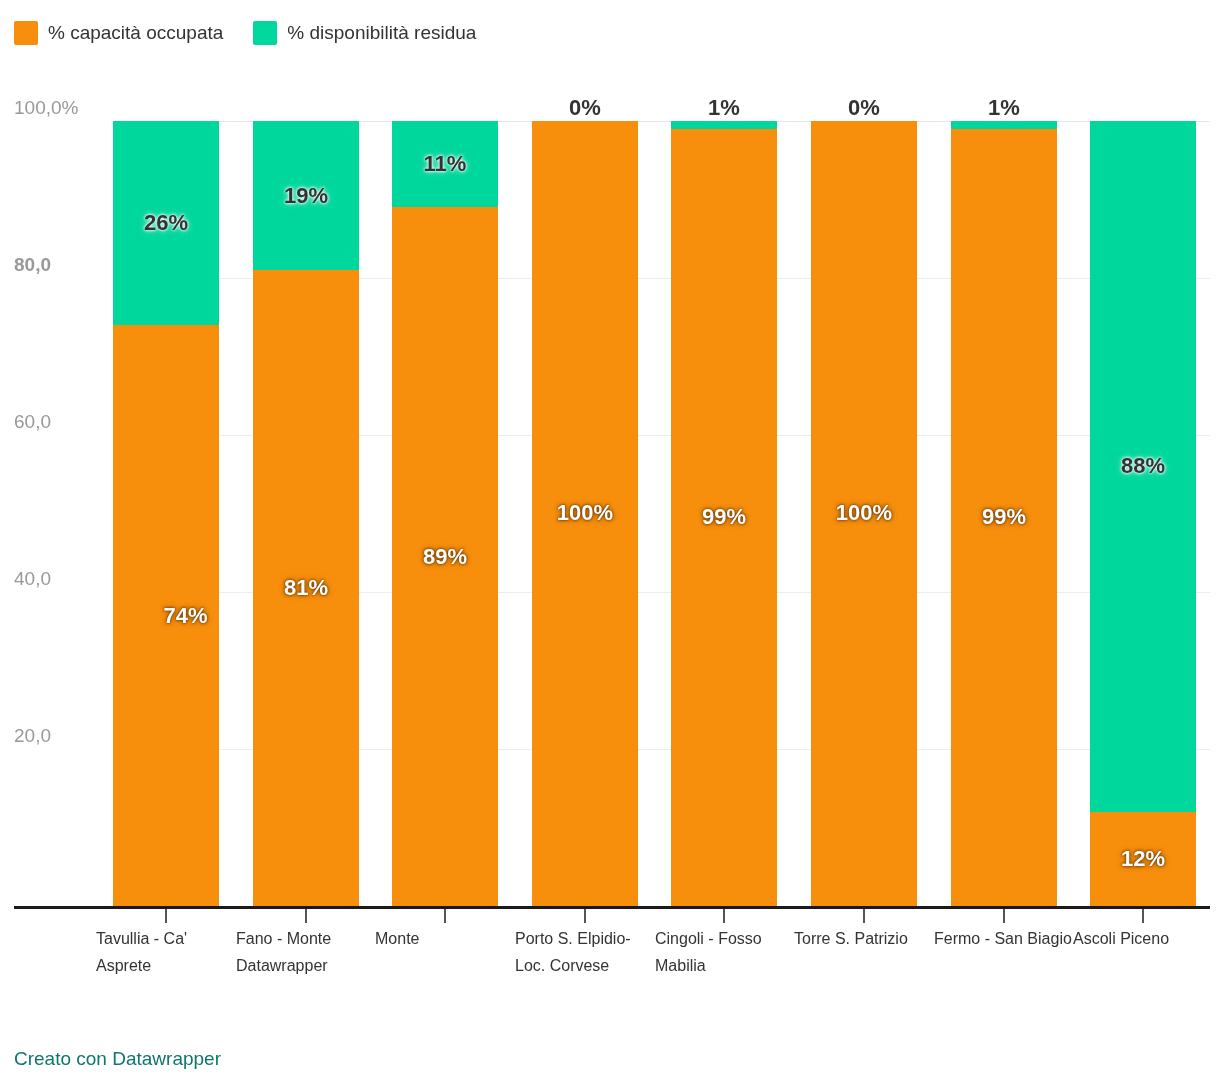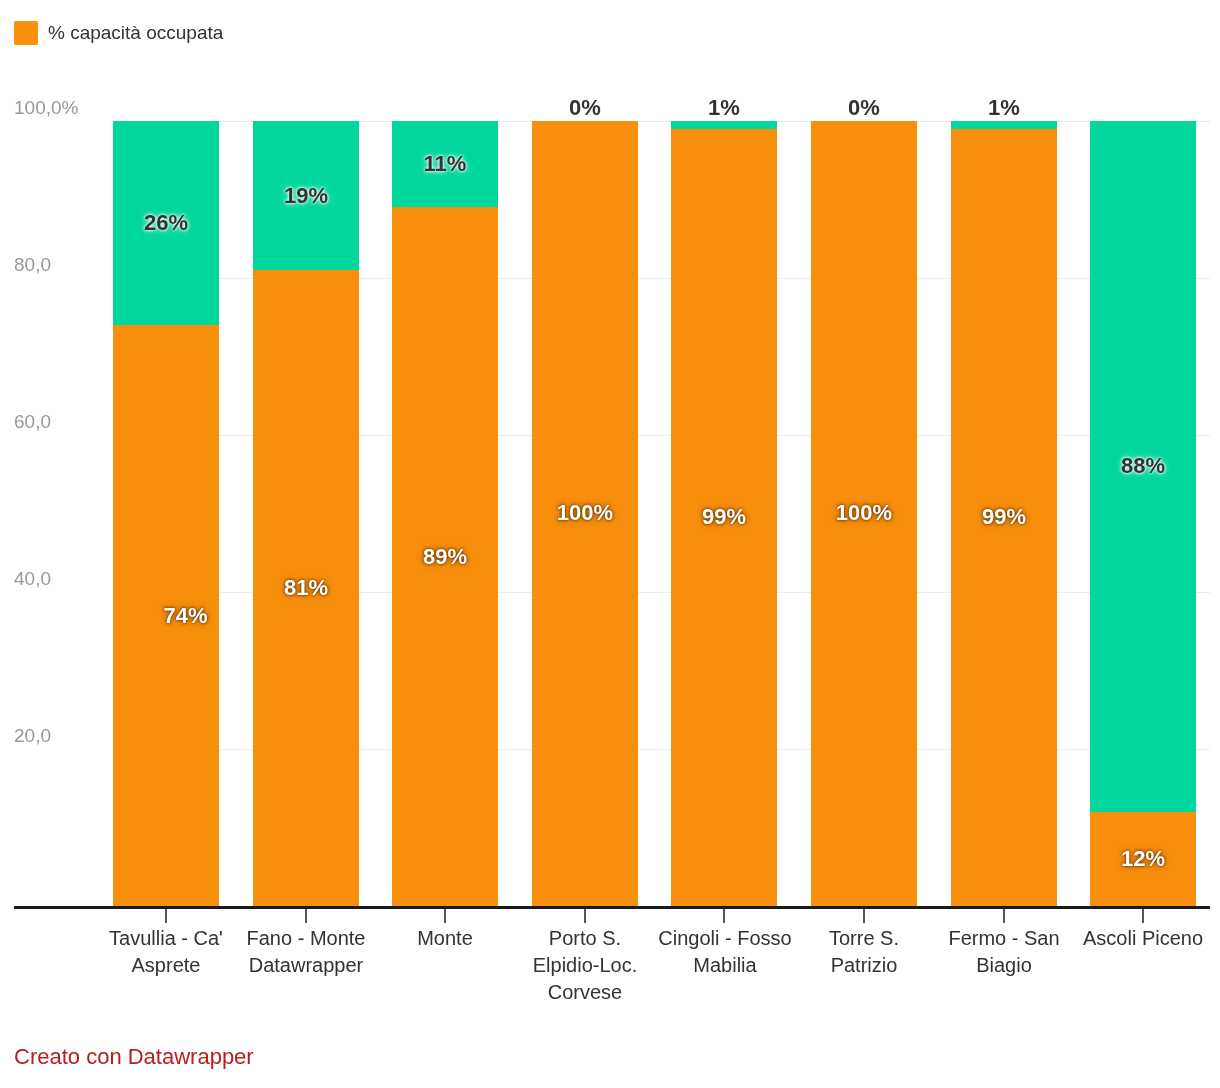--- a/index.html
+++ b/index.html
@@ -122,59 +122,63 @@
   }
 
   
   .xtick-mark {
     position: absolute;
     width: 2px; height: 14px;
     background: #555555;
   }
   .xtick-label {
     position: absolute;
-    text-align: center;
-    font-size: 20px;
+    text-align: left;
+    font-size: 16px;
     color: #333333;
     line-height: 27px;
   }
 
   
   #footer {
     position: absolute;
     left: 14px;
     bottom: 20px;
-    font-size: 22px;
-    color: #b91c1c;
+    font-size: 19px;
+    color: #0f766e;
     line-height: 1;
   }
 </style>
 </head>
 <body>
 
 <div id="chart-root">
 
   <div id="legend">
       <div class="legend-item">
         <span class="legend-swatch" style="background: rgb(247, 142, 12);"></span>
         <span class="legend-label">% capacità occupata</span>
+      </div>
+      <div class="legend-item">
+        <span class="legend-swatch" style="background: rgb(0, 215, 156);"></span>
+        <span class="legend-label">% disponibilità residua</span>
       </div>
     </div>
 
   <div id="plot">
     <div id="gridlines">
         <div class="gridline top-line" style="top: 113px;"></div>
         <div class="gridline" style="top: 270px;"></div>
         <div class="gridline" style="top: 427px;"></div>
         <div class="gridline" style="top: 584px;"></div>
         <div class="gridline" style="top: 741px;"></div>
       </div>
     <div id="ylabels">
         <div class="ytick-label" style="top: 90px;">100,0%</div>
-        <div class="ytick-label" style="top: 247px;">80,0</div>
+        <div class="ytick-label" style="top: 247px; font-weight: bold;">80,0</div>
         <div class="ytick-label" style="top: 404px;">60,0</div>
         <div class="ytick-label" style="top: 561px;">40,0</div>
         <div class="ytick-label" style="top: 718px;">20,0</div>
       </div>
     <div id="bars">
         <div class="bar-group" style="left: 113px; width: 106px; bottom: 190px; height: 785px;">
           <div class="seg seg-occupied" style="bottom: 0px; height: 581px;"></div>
           <div class="seg seg-residual" style="bottom: 581px; height: 204px;"></div>
           <div class="seg-label on-orange" style="bottom: 279px; margin-left: 39px;">74%</div>
           <div class="seg-label on-green" style="bottom: 672px;">26%</div>

